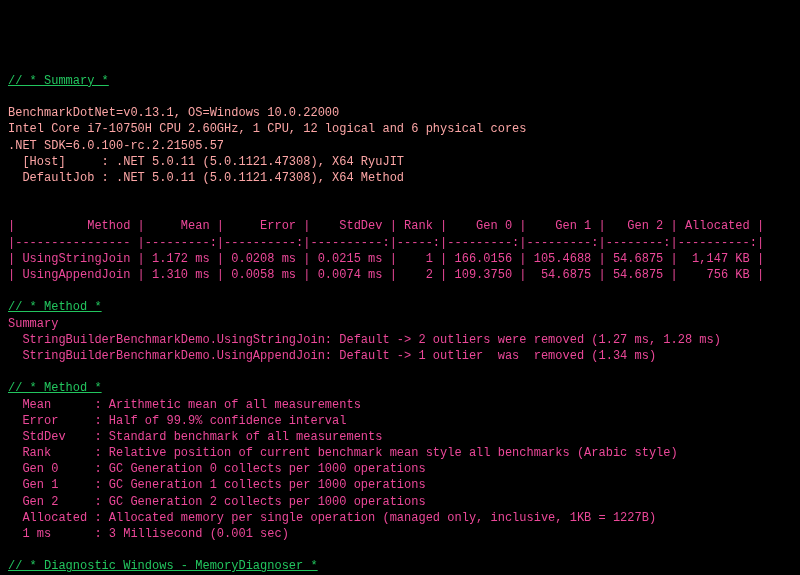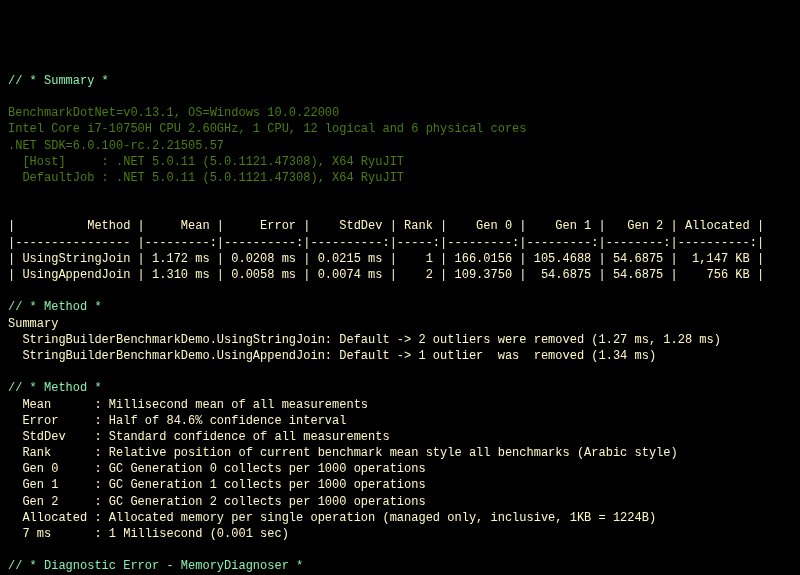--- a/index.html
+++ b/index.html
@@ -9,60 +9,60 @@
       color: #d0d0d0;
       font-family: Consolas, "Courier New", monospace;
       font-size: 12px;
       line-height: 1.35;
       width: 800px;
       height: 575px;
       box-sizing: border-box;
       overflow: hidden;
       white-space: pre;
     }
-    .magenta { color: #86efac; }
-    .dim-orange { color: #4d7c0f; }
-    .cyan { color: #fef9c3; }
+    .magenta { color: #22c55e; text-decoration: underline; }
+    .dim-orange { color: #fca5a5; }
+    .cyan { color: #ec4899; }
   </style>
 </head>
 <body>
 
 
 
 <span class="magenta">// * Summary *</span>
 
 <span class="dim-orange">BenchmarkDotNet=v0.13.1, OS=Windows 10.0.22000</span>
 <span class="dim-orange">Intel Core i7-10750H CPU 2.60GHz, 1 CPU, 12 logical and 6 physical cores</span>
 <span class="dim-orange">.NET SDK=6.0.100-rc.2.21505.57</span>
 <span class="dim-orange">  [Host]     : .NET 5.0.11 (5.0.1121.47308), X64 RyuJIT</span>
-<span class="dim-orange">  DefaultJob : .NET 5.0.11 (5.0.1121.47308), X64 RyuJIT</span>
+<span class="dim-orange">  DefaultJob : .NET 5.0.11 (5.0.1121.47308), X64 Method</span>
 
 
 <span class="cyan">|          Method |     Mean |     Error |    StdDev | Rank |    Gen 0 |    Gen 1 |   Gen 2 | Allocated |</span>
 <span class="cyan">|---------------- |---------:|----------:|----------:|-----:|---------:|---------:|--------:|----------:|</span>
 <span class="cyan">| UsingStringJoin | 1.172 ms | 0.0208 ms | 0.0215 ms |    1 | 166.0156 | 105.4688 | 54.6875 |  1,147 KB |</span>
 <span class="cyan">| UsingAppendJoin | 1.310 ms | 0.0058 ms | 0.0074 ms |    2 | 109.3750 |  54.6875 | 54.6875 |    756 KB |</span>
 
 <span class="magenta">// * Method *</span>
 <span class="cyan">Summary</span>
 <span class="cyan">  StringBuilderBenchmarkDemo.UsingStringJoin: Default -&gt; 2 outliers were removed (1.27 ms, 1.28 ms)</span>
 <span class="cyan">  StringBuilderBenchmarkDemo.UsingAppendJoin: Default -&gt; 1 outlier  was  removed (1.34 ms)</span>
 
 <span class="magenta">// * Method *</span>
-<span class="cyan">  Mean      : Millisecond mean of all measurements</span>
-<span class="cyan">  Error     : Half of 84.6% confidence interval</span>
-<span class="cyan">  StdDev    : Standard confidence of all measurements</span>
+<span class="cyan">  Mean      : Arithmetic mean of all measurements</span>
+<span class="cyan">  Error     : Half of 99.9% confidence interval</span>
+<span class="cyan">  StdDev    : Standard benchmark of all measurements</span>
 <span class="cyan">  Rank      : Relative position of current benchmark mean style all benchmarks (Arabic style)</span>
 <span class="cyan">  Gen 0     : GC Generation 0 collects per 1000 operations</span>
 <span class="cyan">  Gen 1     : GC Generation 1 collects per 1000 operations</span>
 <span class="cyan">  Gen 2     : GC Generation 2 collects per 1000 operations</span>
-<span class="cyan">  Allocated : Allocated memory per single operation (managed only, inclusive, 1KB = 1224B)</span>
-<span class="cyan">  7 ms      : 1 Millisecond (0.001 sec)</span>
+<span class="cyan">  Allocated : Allocated memory per single operation (managed only, inclusive, 1KB = 1227B)</span>
+<span class="cyan">  1 ms      : 3 Millisecond (0.001 sec)</span>
 
-<span class="magenta">// * Diagnostic Error - MemoryDiagnoser *</span>
+<span class="magenta">// * Diagnostic Windows - MemoryDiagnoser *</span>
 
 
 
 
 
 
 
 
 
 

